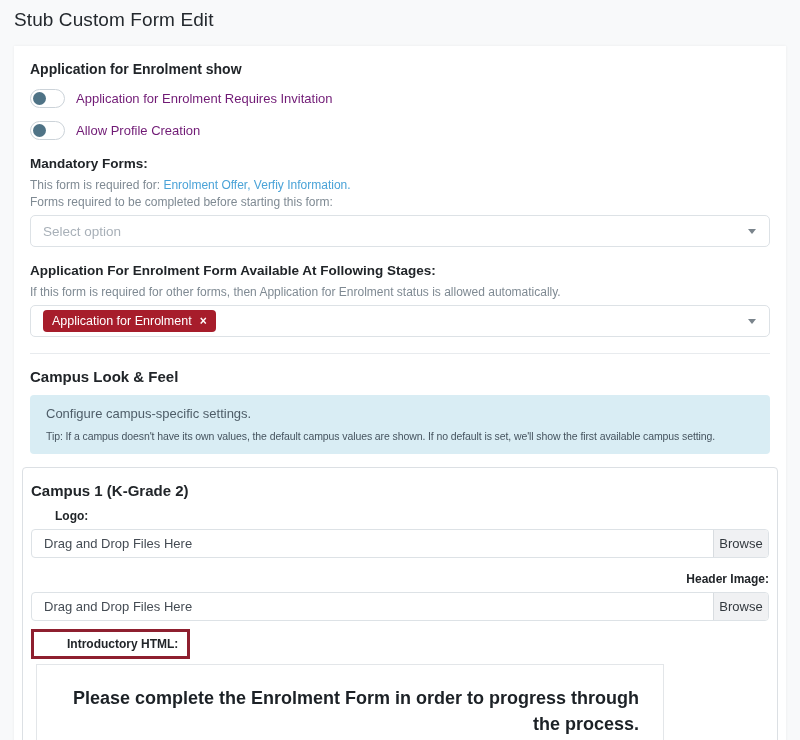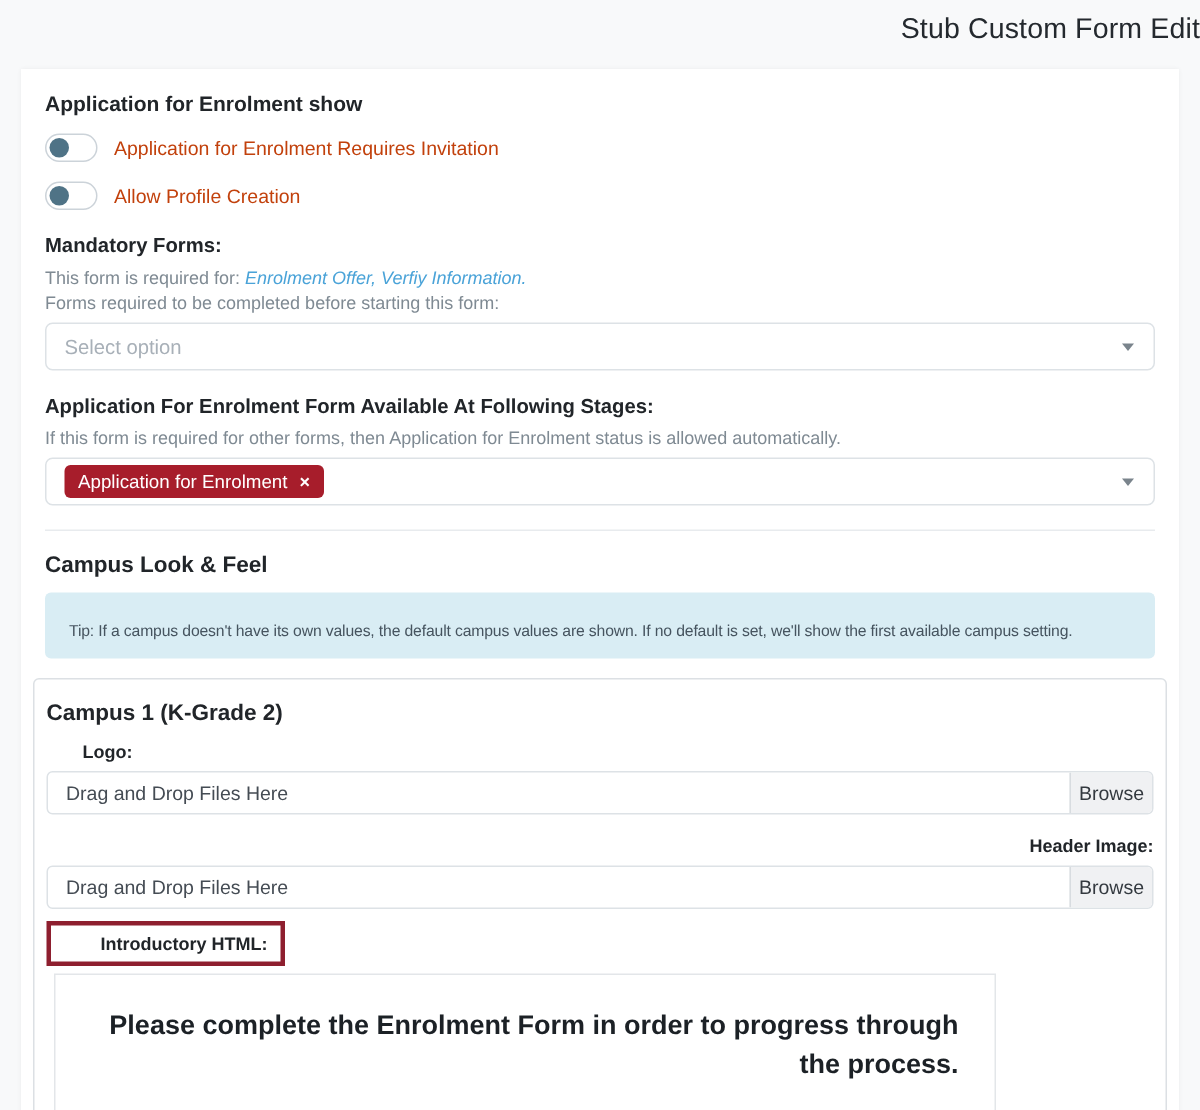--- a/index.html
+++ b/index.html
@@ -2,40 +2,40 @@
 <html><head>
 <meta charset="utf-8">
 <style>
   * { box-sizing: border-box; margin: 0; padding: 0; }
   html, body { width: 800px; height: 740px; overflow: hidden; }
   body {
     font-family: "Liberation Sans", sans-serif;
     background: #f8f9fa;
     color: #212529;
   }
-  .page-header { padding: 9px 0 0 14px; height: 46px; text-align: right; }
+  .page-header { padding: 9px 0 0 14px; height: 46px; }
   .page-title { font-size: 19px; font-weight: 400; color: #24292e; letter-spacing: .1px; }
 
   .card {
     margin: 0 14px; background: #fff; min-height: 694px;
     padding: 15px 16px 0; box-shadow: 0 0 3px rgba(0,0,0,.06);
   }
 
   .section-heading { font-size: 14px; font-weight: 700; color: #212529; margin-bottom: 12px; }
 
   .toggle-row { display: flex; align-items: center; margin-bottom: 13px; }
   .toggle { width: 35px; height: 19px; border: 1px solid #ccd3d9; border-radius: 10px;
     background: #fff; position: relative; flex: 0 0 auto; cursor: pointer; }
   .toggle-knob { position: absolute; left: 2px; top: 2px; width: 13px; height: 13px;
     border-radius: 50%; background: #4f7386; }
-  .toggle-label { margin-left: 11px; font-size: 13px; color: #c2410c; }
+  .toggle-label { margin-left: 11px; font-size: 13px; color: #701a75; }
 
   .sub-heading { font-size: 13.5px; font-weight: 700; color: #212529; margin: 16px 0 7px; }
   .hint { font-size: 12px; color: #7f8a93; line-height: 15px; margin-bottom: 2px; }
-  .hint a { color: #4aa3d8; text-decoration: none; font-style: italic; }
+  .hint a { color: #4aa3d8; text-decoration: none; }
 
   .select { position: relative; height: 32px; border: 1px solid #dde2e6; border-radius: 5px;
     background: #fff; display: flex; align-items: center; padding: 0 28px 0 12px;
     margin-top: 5px; cursor: pointer; }
   .select-placeholder { font-size: 13.5px; color: #a8b0b8; }
   .caret { position: absolute; right: 13px; top: 50%; margin-top: -2px; width: 0; height: 0;
     border-left: 4px solid transparent; border-right: 4px solid transparent;
     border-top: 5px solid #7a848c; }
 
   .tag { display: inline-flex; align-items: center; background: #a71d2b; color: #fff;
@@ -114,20 +114,21 @@
         <span class="tag-x">×</span>
       </span>
     <span class="caret"></span>
   </div>
 
   <hr class="divider">
 
   <div class="big-heading">Campus Look &amp; Feel</div>
 
   <div class="alert-info">
+    <div class="alert-line1">Configure campus-specific settings.</div>
     <div class="alert-line2">Tip: If a campus doesn't have its own values, the default campus values are shown. If no default is set, we'll show the first available campus setting.</div>
   </div>
 
   <div class="campus-card">
     <div class="campus-heading">Campus 1 (K-Grade 2)</div>
 
     <div class="field-label">Logo:</div>
     <div class="file-input">
       <div class="file-drop">Drag and Drop Files Here</div>
       <div class="browse-btn">Browse</div>

